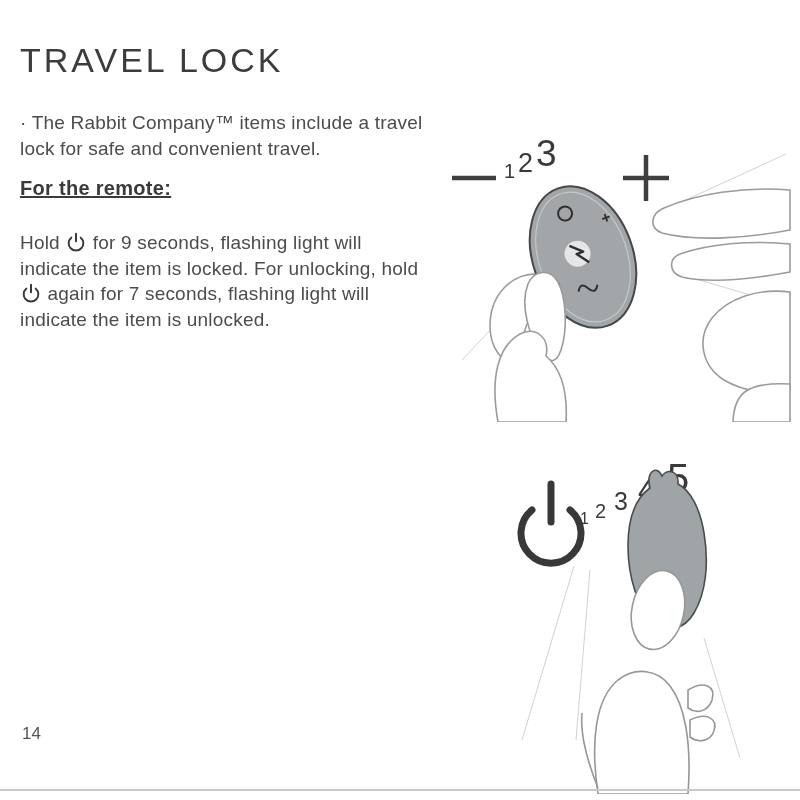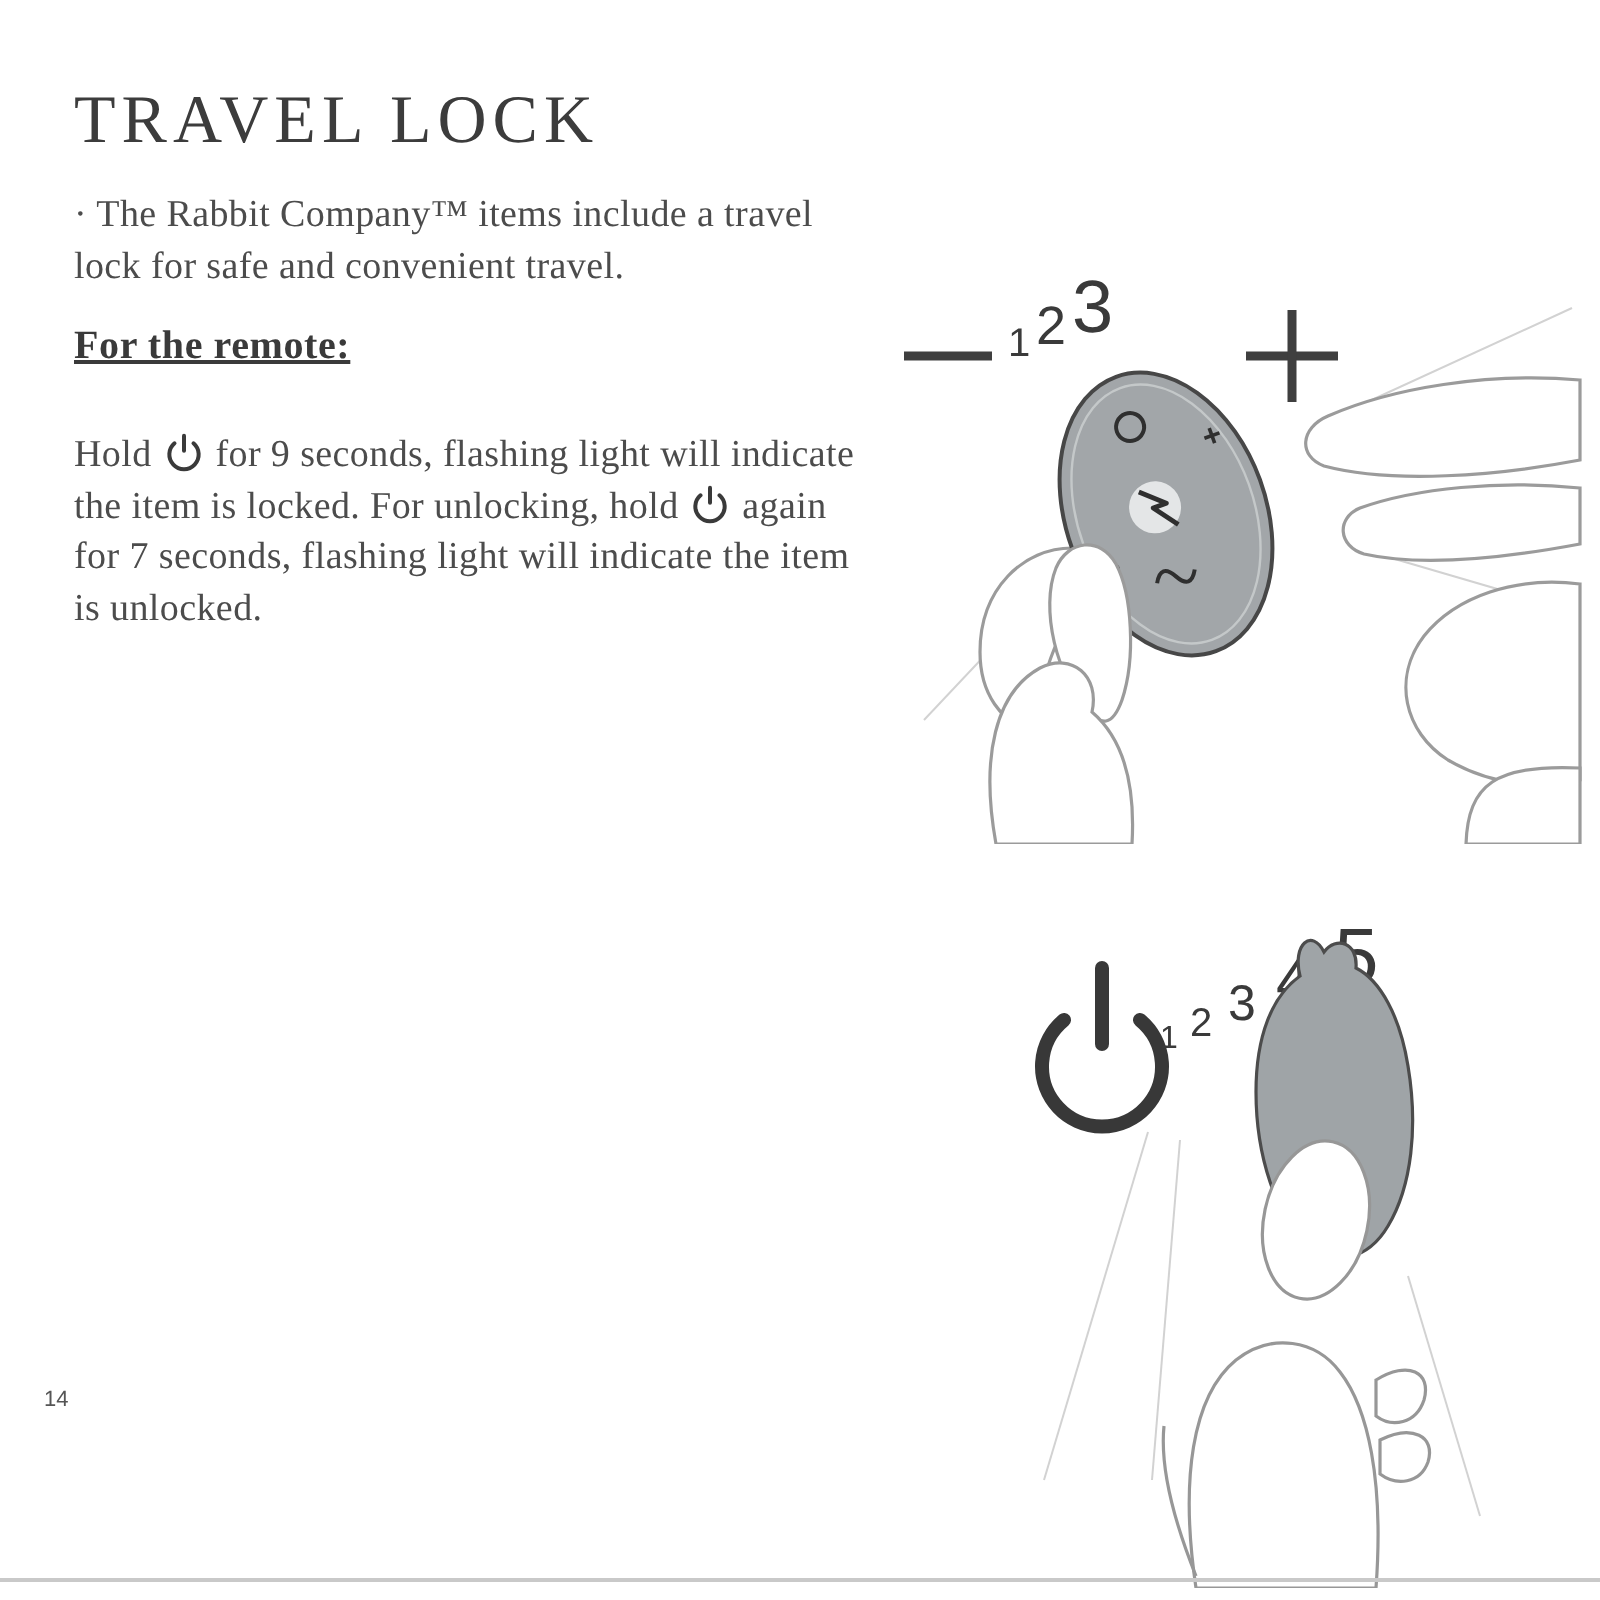--- a/index.html
+++ b/index.html
@@ -2,35 +2,35 @@
 <html><head>
 <meta charset="utf-8">
 <style>
   html,body{margin:0;padding:0;}
   body{
     width:800px;height:800px;background:#ffffff;
     font-family:"Liberation Sans", sans-serif;
     color:#4a4a4a;position:relative;overflow:hidden;
   }
   .page{position:absolute;inset:0;}
-  .left-col{position:absolute;left:37px;top:42px;width:404px;font-family:Liberation Serif, serif;}
+  .left-col{position:absolute;left:20px;top:42px;width:404px;}
   h1{
     font-size:34px;font-weight:400;letter-spacing:3px;color:#3c3c3c;
     margin:0;line-height:1.1;
   }
   p{font-size:19px;line-height:1.34;color:#4c4c4c;margin:0;letter-spacing:.2px;}
-  .intro{margin-top:16px;}
+  .intro{margin-top:31px;}
   h2{
     font-size:20px;font-weight:700;color:#3a3a3a;margin:16px 0 0 0;
     text-decoration:underline;letter-spacing:.3px;
   }
   .para{margin-top:32px;}
   .rabbit-para{margin-top:30px;}
   .inline-power{display:inline-block;vertical-align:-4px;margin:0 1px;}
-  .page-num{position:absolute;left:22px;top:694px;font-size:11px;color:#555;}
+  .page-num{position:absolute;left:22px;top:724px;font-size:17px;color:#555;}
   .illus{position:absolute;}
   .illus-remote{left:428px;top:92px;}
   .illus-rabbit{left:478px;top:428px;}
   .bottom-rule{position:absolute;left:0;right:0;top:789px;height:2px;background:#c9c9c9;}
   svg text{fill:#3a3a3a;font-family:"Liberation Sans",sans-serif;}
 </style>
 </head>
 <body>
 
 <div class="page">

